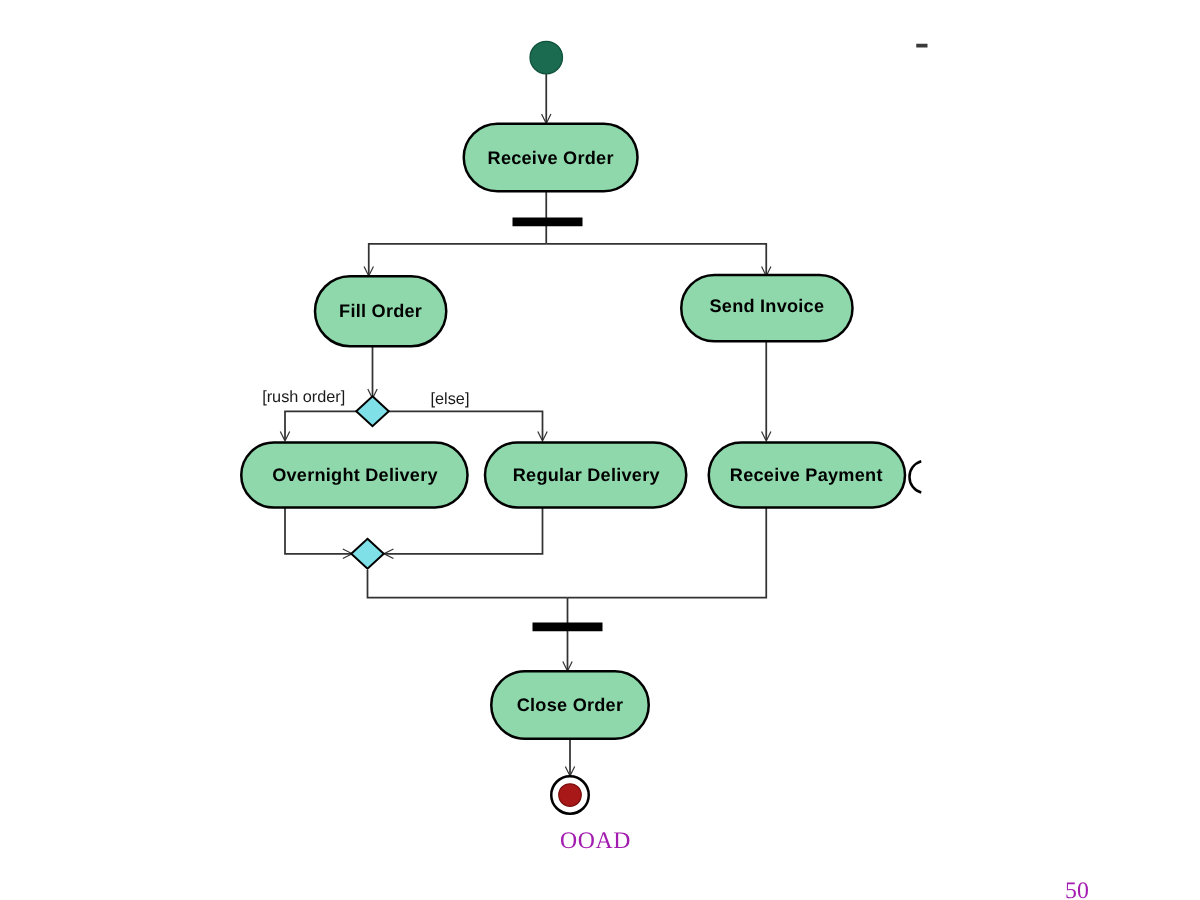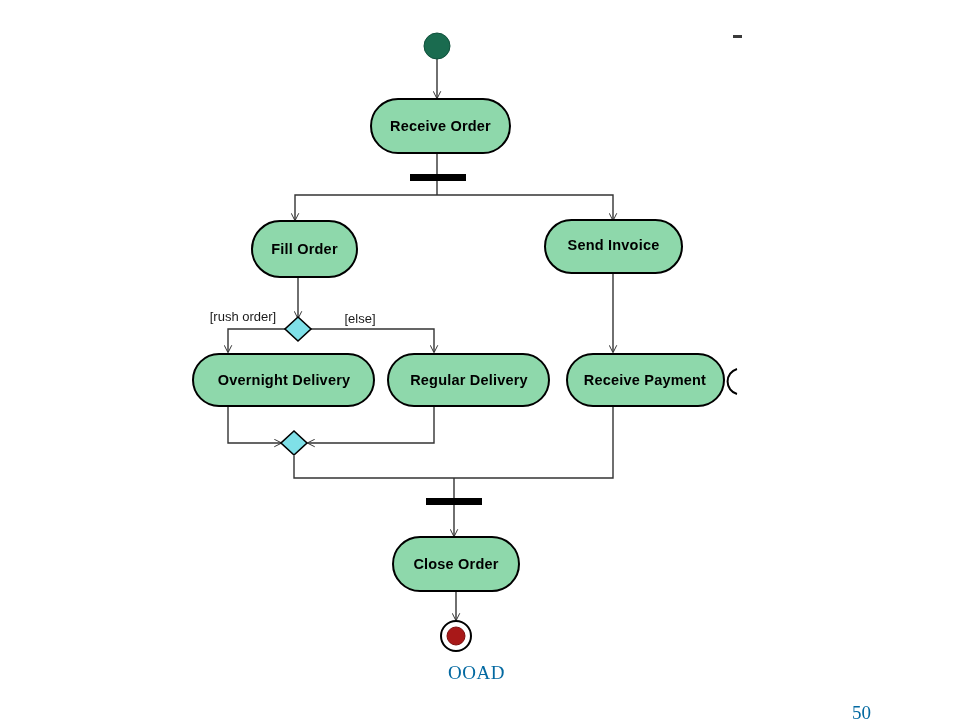--- a/index.html
+++ b/index.html
@@ -28,21 +28,21 @@
     height: 660px;
   }
   .footer {
     position: absolute;
     left: 0;
     top: 658px;
     width: 960px;
     height: 40px;
     font-family: "Liberation Serif", serif;
     font-size: 19px;
-    color: #0369a1;
+    color: #a21caf;
   }
   .footer-label {
     position: absolute;
     left: 448px;
     top: 4px;
     letter-spacing: 0.5px;
   }
   .footer-page {
     position: absolute;
     left: 852px;

